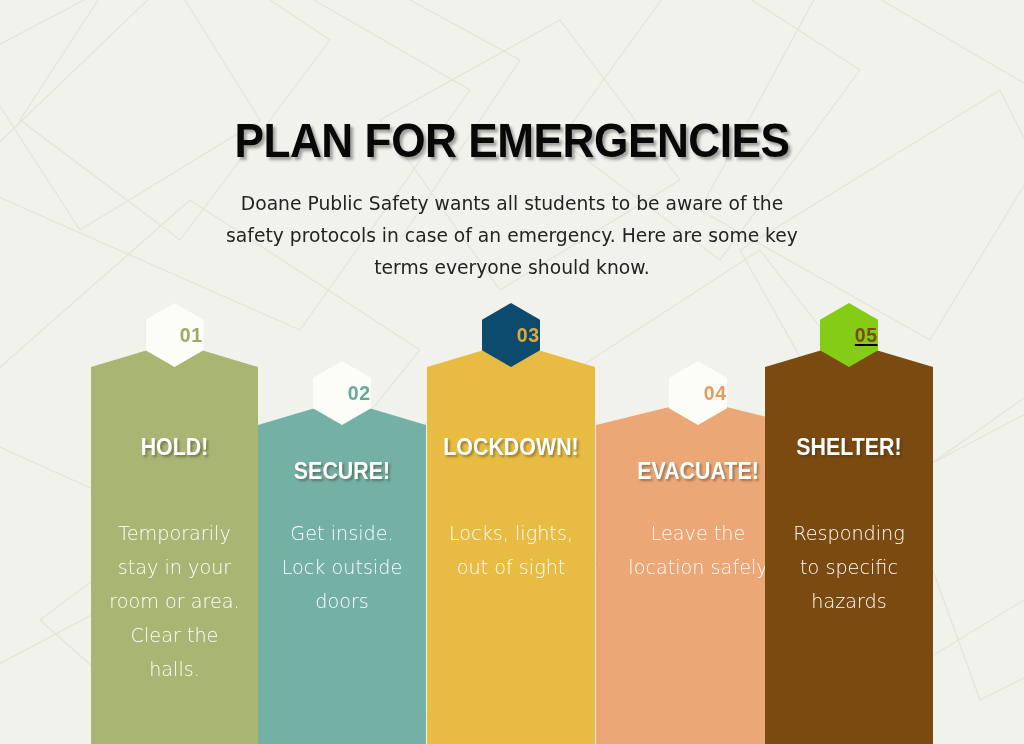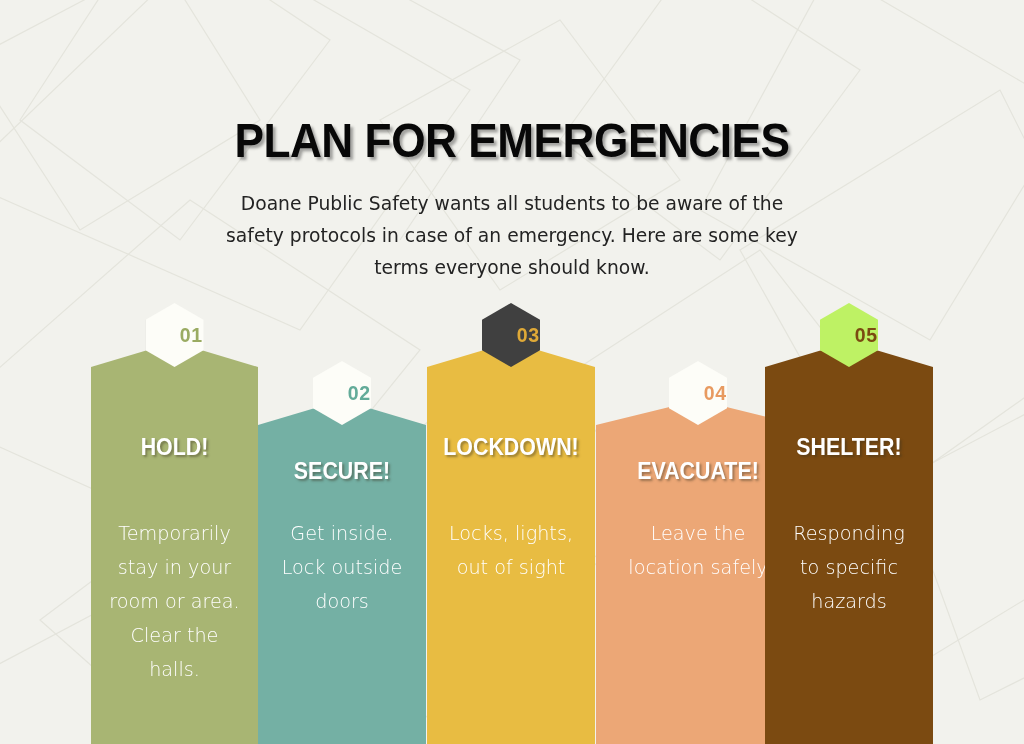--- a/index.html
+++ b/index.html
@@ -129,40 +129,40 @@
     <div class="badge" style="top: -39px; background: rgb(253, 253, 248);">
       <span style="color: rgb(99, 171, 153);">02</span>
     </div>
     <div class="heading" style="top: 58px;">SECURE!</div>
     <div class="bodytext" style="top: 116px;">Get inside. Lock outside doors</div>
   </div>
 
   <div class="col" style="left: 427px; width: 168px; height: 402px;">
     <div class="tip" style="top: 0px; height: 25px; background: rgb(232, 188, 66); clip-path: polygon(50% 0%, 100% 100%, 0% 100%);"></div>
     <div class="shaft" style="height: 377px; background: rgb(232, 188, 66);"></div>
-    <div class="badge" style="top: -39px; background: #404040;">
+    <div class="badge" style="top: -39px; background: #0c4a6e;">
       <span style="color: rgb(223, 169, 55);">03</span>
     </div>
     <div class="heading" style="top: 92px;">LOCKDOWN!</div>
     <div class="bodytext" style="top: 174px;">Locks, lights, out of sight</div>
   </div>
 
   <div class="col" style="left: 596px; width: 204px; height: 344px;">
     <div class="tip" style="top: 0px; height: 25px; background: rgb(236, 167, 118); clip-path: polygon(50% 0%, 100% 100%, 0% 100%);"></div>
     <div class="shaft" style="height: 319px; background: rgb(236, 167, 118);"></div>
     <div class="badge" style="top: -39px; background: rgb(253, 253, 248);">
       <span style="color: rgb(232, 154, 96);">04</span>
     </div>
     <div class="heading" style="top: 58px;">EVACUATE!</div>
     <div class="bodytext" style="top: 116px;">Leave the location safely</div>
   </div>
 
   <div class="col" style="left: 765px; width: 168px; height: 402px;">
     <div class="tip" style="top: 0px; height: 25px; background: rgb(123, 74, 17); clip-path: polygon(50% 0%, 100% 100%, 0% 100%);"></div>
     <div class="shaft" style="height: 377px; background: rgb(123, 74, 17);"></div>
-    <div class="badge" style="top: -39px; background: #bef264;">
+    <div class="badge" style="top: -39px; background: #84cc16; text-decoration: underline;">
       <span style="color: rgb(123, 74, 17);">05</span>
     </div>
     <div class="heading" style="top: 92px;">SHELTER!</div>
     <div class="bodytext" style="top: 174px;">Responding to specific hazards</div>
   </div>
 
 </div>
 
 </body></html>

